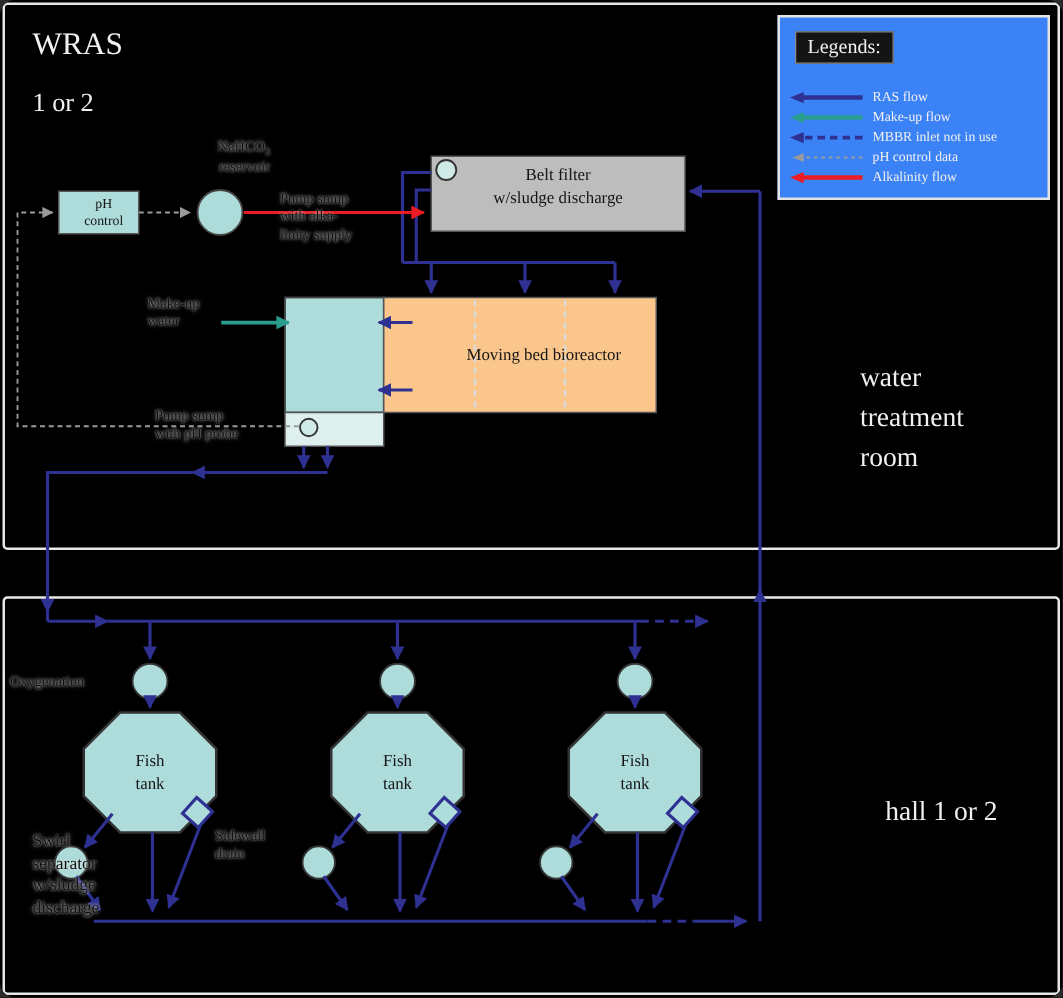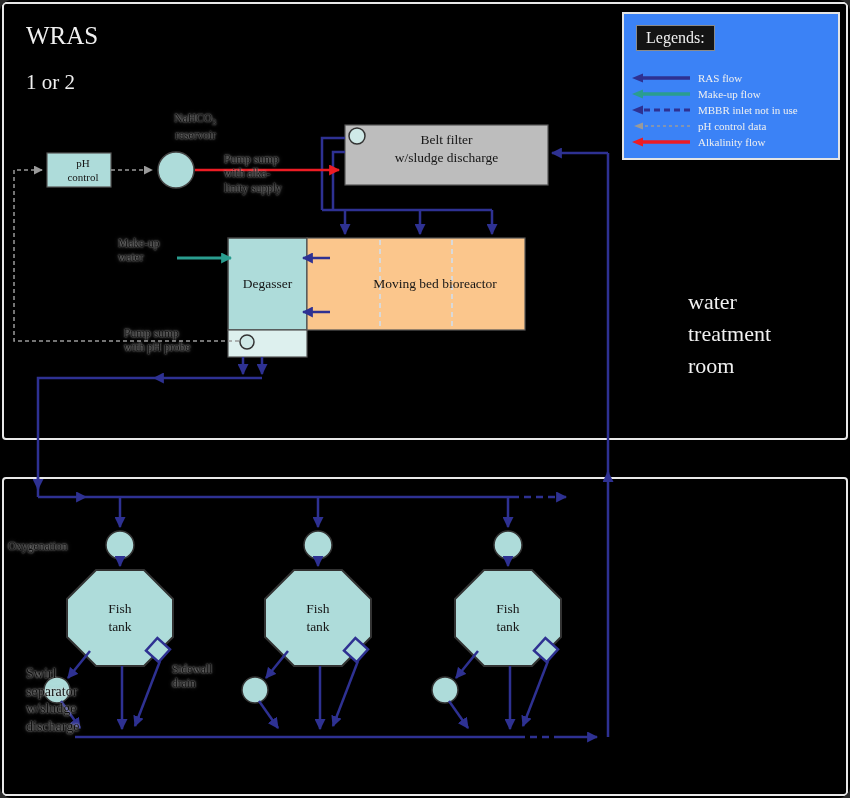--- a/index.html
+++ b/index.html
@@ -197,23 +197,20 @@
   <div class="boxtxt" style="left:345px;top:125px;width:203px;height:48px">
     <div>Belt filter</div>
     <div>w/sludge discharge</div>
   </div>
 
   <div class="txt ghost" style="left:118px;top:236px">
     <div>Make-up</div>
     <div>water</div>
   </div>
 
-  <div class="boxtxt" style="left:228px;top:238px;width:79px;height:92px">
-    <div>Degasser</div>
-  </div>
 
   <div class="boxtxt" style="left:307px;top:238px;width:256px;height:92px">
     <div>Moving bed bioreactor</div>
   </div>
 
   <div class="txt ghost" style="left:124px;top:326px">
     <div>Pump sump</div>
     <div>with pH probe</div>
   </div>
 
@@ -246,15 +243,16 @@
   </div>
 
   <div class="txt ghost" style="left:26px;top:665px;font-size:14px">
     <div>Swirl</div>
     <div>separator</div>
     <div>w/sludge</div>
     <div>discharge</div>
   </div>
 
   <div class="txt white center" style="left:628px;top:633px;width:170px;font-size:22px;line-height:1.45">
+    <div>hall 1 or 2</div>
   </div>
 
 </div>
 
 </body></html>

